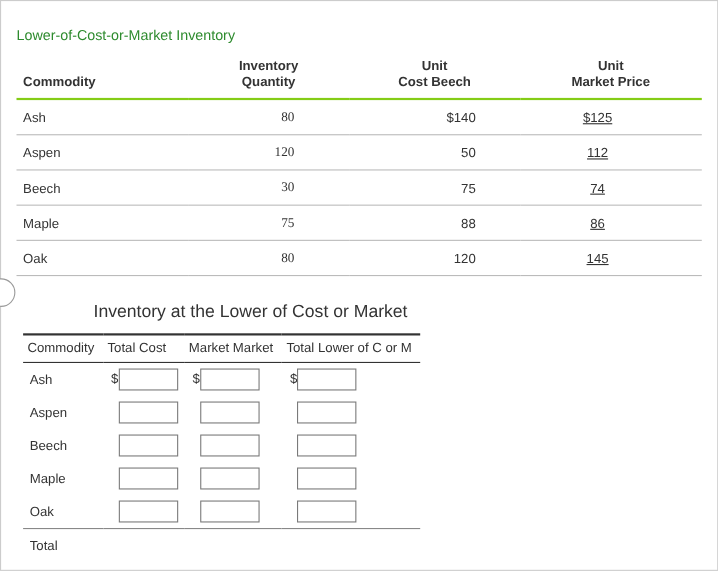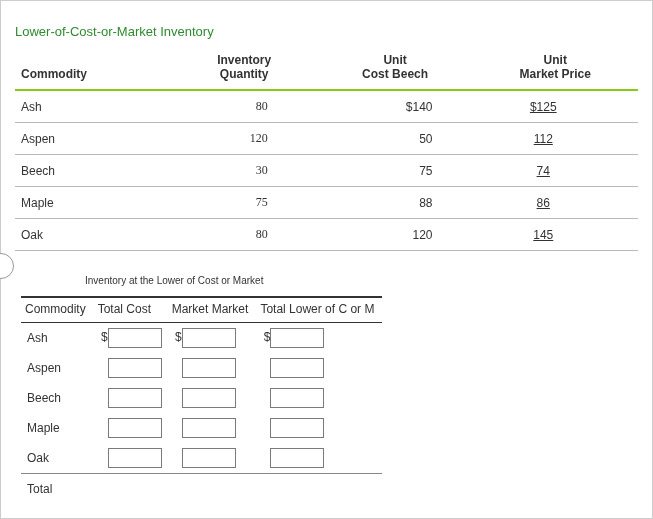--- a/index.html
+++ b/index.html
@@ -46,21 +46,21 @@
     padding: 8px 6px;
     border-bottom: 1px solid #bbb;
   }
   table.data td.name { text-align: left; width: 25%; }
   table.data td.num { text-align: right; padding-right: 50px; font-family: Liberation Serif, serif; }
   table.data td.num2 { text-align: right; padding-right: 40px; margin-top: 16px; }
   table.data td.num3 { text-align: center; padding-right: 30px; text-decoration: underline; }
 
   .sub-title {
     margin: 0 0 10px 70px;
-    font-size: 10px;
+    font-size: 16px;
   }
 
   table.entry {
     border-collapse: collapse;
     margin-left: 6px;
   }
   table.entry th {
     font-weight: normal;
     font-size: 12px;
     text-align: left;

